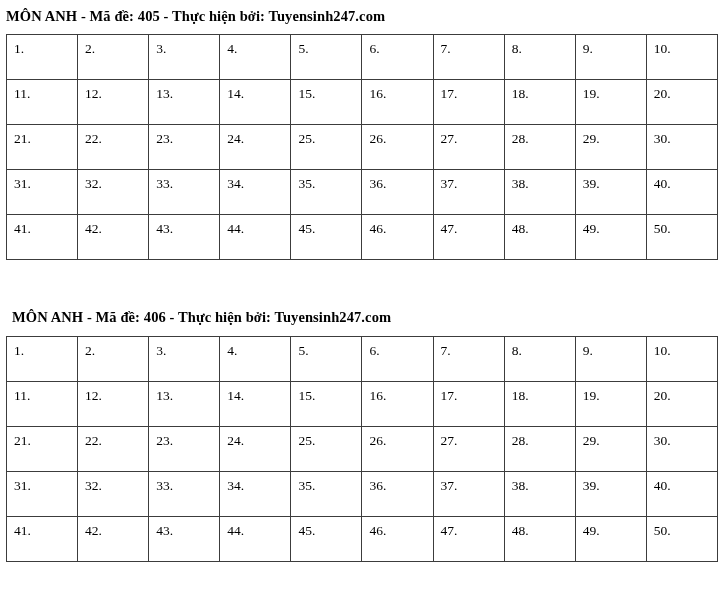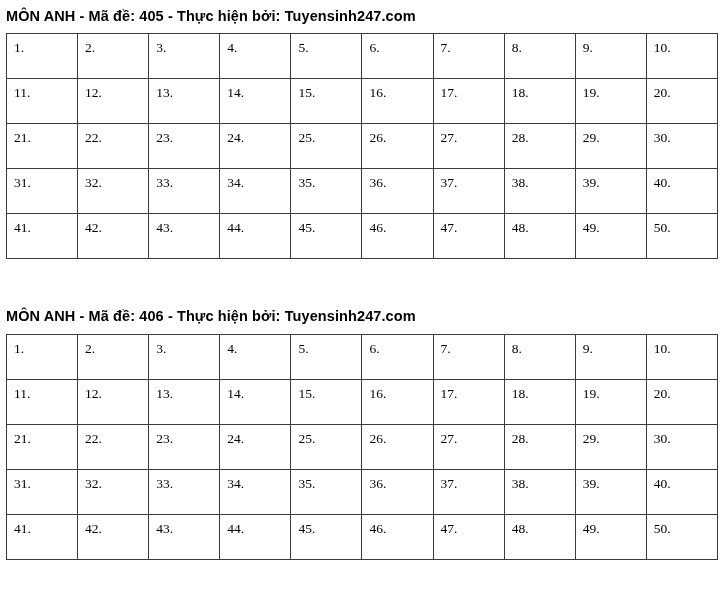--- a/index.html
+++ b/index.html
@@ -17,35 +17,36 @@
   .page {
     width: 724px;
     padding: 0;
     box-sizing: border-box;
   }
   .block {
     width: 724px;
     box-sizing: border-box;
   }
   .block-title {
-    font-family: Liberation Sans, sans-serif;
+    font-family: Liberation Serif, serif;
     font-size: 14.5px;
     font-weight: bold;
     color: #000000;
     padding: 0 0 0 6px;
     white-space: nowrap;
     letter-spacing: 0.1px;
   }
   .title-1 {
     padding-top: 8px;
     padding-bottom: 9px;
   }
   .title-2 {
     padding-top: 8px;
     padding-bottom: 10px;
+    margin-left: 6px;
   }
   table.answer-grid {
     border-collapse: collapse;
     width: 712px;
     margin-left: 6px;
     table-layout: fixed;
   }
   table.answer-grid td {
     border: 1px solid #3c3c3c;
     height: 45px;

